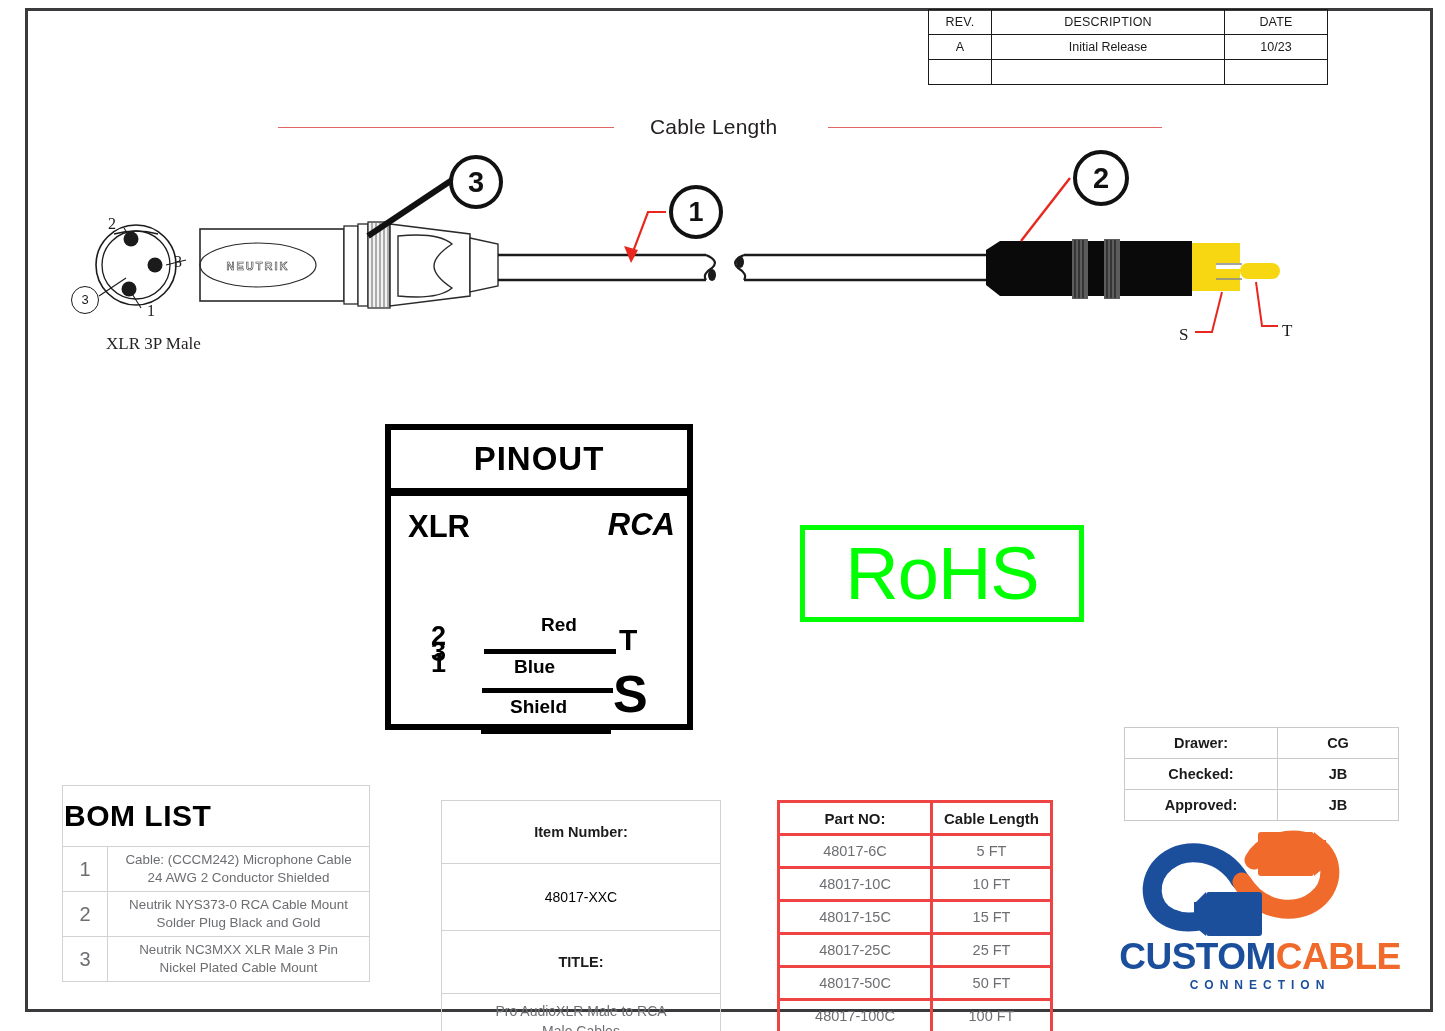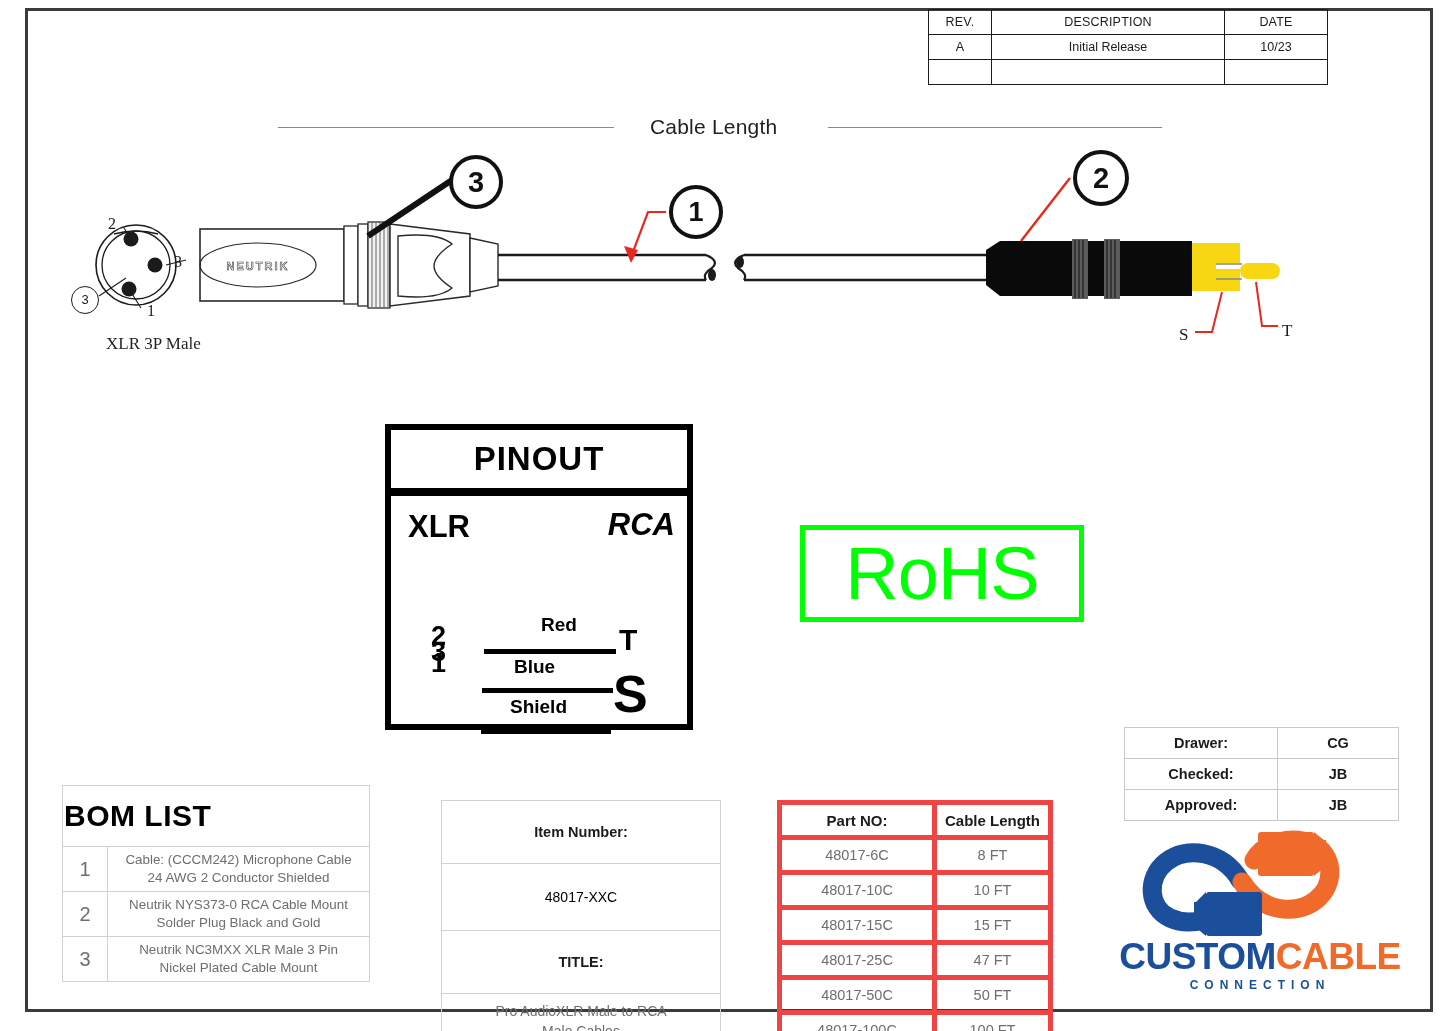--- a/index.html
+++ b/index.html
@@ -284,21 +284,21 @@
 
   
   .parts {
     position: absolute;
     left: 777px;
     top: 800px;
     width: 276px;
     border-collapse: collapse;
   }
   .parts td, .parts th {
-    border: 5px solid #ef4444;
+    border: 3px solid #ef4444;
     text-align: center;
     height: 28px;
   }
   .parts th { font-size: 15px; font-weight: bold; color: #1b1b1b; }
   .parts td { font-size: 14.5px; color: #6d6e71; }
   .parts .pn { width: 148px; }
 
   
   .logo {
     position: absolute;
@@ -570,33 +570,33 @@
     </table>
 
   <table class="parts">
     <tbody>
         <tr>
       <th class="pn">Part NO:</th>
       <th>Cable Length</th>
     </tr>
     <tr>
       <td>48017-6C</td>
-      <td>8 FT</td>
+      <td>5 FT</td>
     </tr>
     <tr>
       <td>48017-10C</td>
       <td>10 FT</td>
     </tr>
     <tr>
       <td>48017-15C</td>
       <td>15 FT</td>
     </tr>
     <tr>
       <td>48017-25C</td>
-      <td>47 FT</td>
+      <td>25 FT</td>
     </tr>
     <tr>
       <td>48017-50C</td>
       <td>50 FT</td>
     </tr>
     <tr>
       <td>48017-100C</td>
       <td>100 FT</td>
     </tr>
   </tbody>

